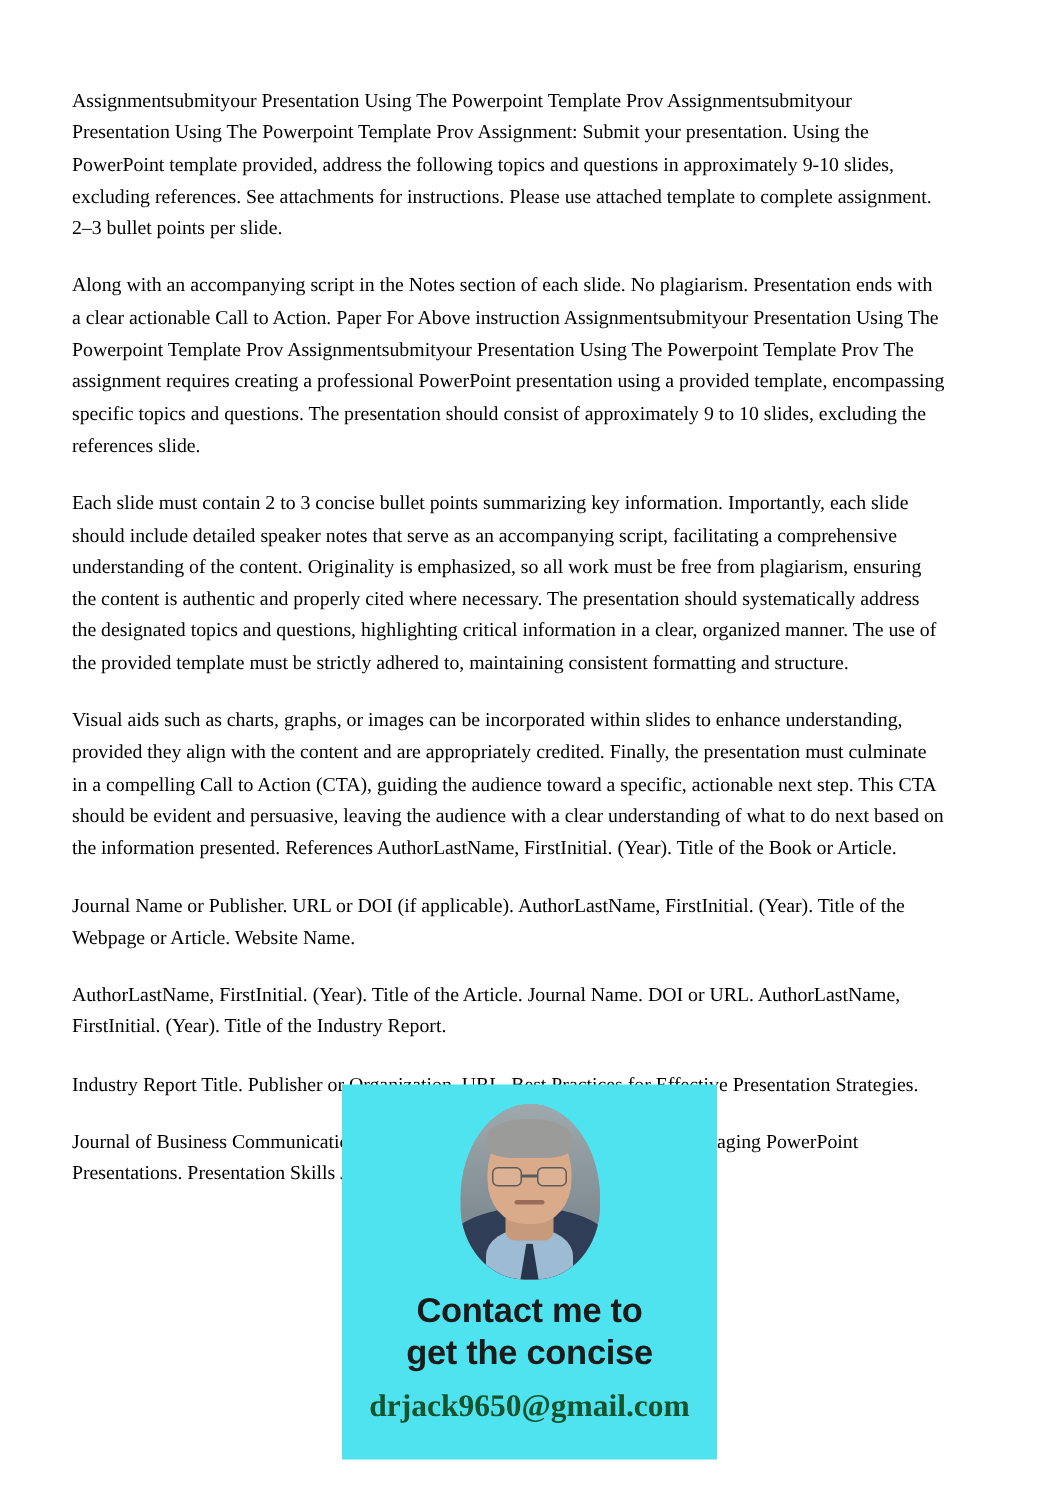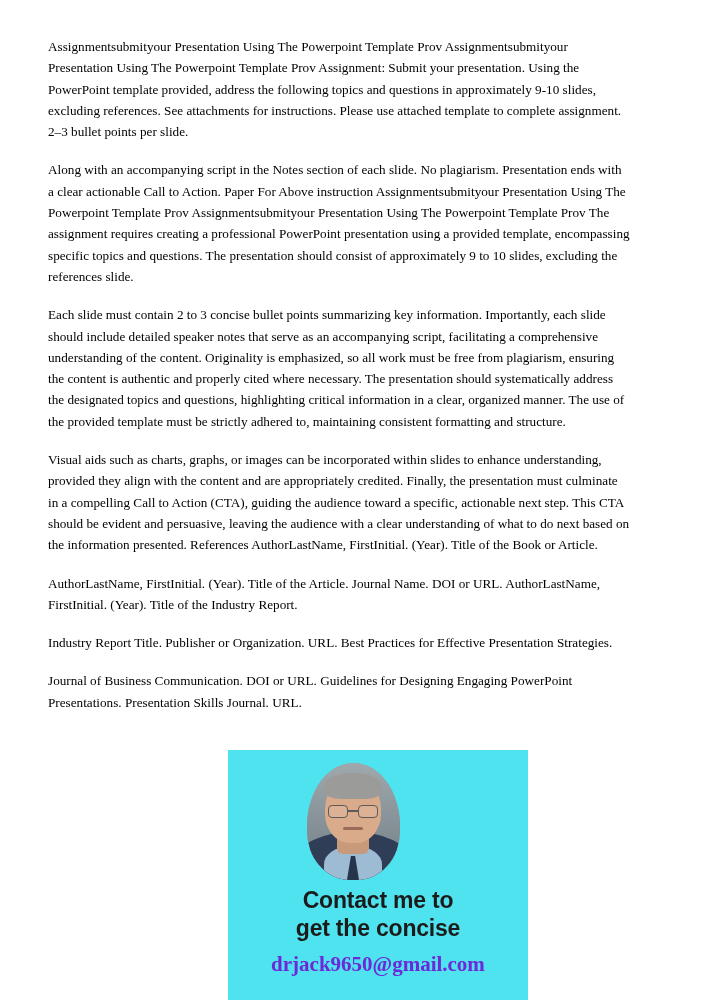--- a/index.html
+++ b/index.html
@@ -13,39 +13,39 @@
     font-family: "Liberation Serif", serif;
     color: #000000;
     position: relative;
     overflow: hidden;
   }
   .page {
     position: relative;
     width: 708px;
     height: 1000px;
     box-sizing: border-box;
-    padding: 36px 78px 0 48px;
+    padding: 56px 78px 0 48px;
   }
   .doc-body {
     font-size: 13.2px;
     line-height: 21.3px;
     text-align: left;
   }
   .para {
     margin: 0 0 17px 0;
   }
   .para:last-child {
     margin-bottom: 0;
   }
   
   .overlay-card {
     position: absolute;
     left: 228px;
-    top: 750px;
-    width: 300px;
+    top: 723px;
+    width: 250px;
     height: 250px;
     background: #4fe3ef;
     z-index: 5;
     font-family: "Liberation Sans", sans-serif;
     text-align: center;
     overflow: hidden;
   }
   .overlay-photo-wrap {
     width: 250px;
     height: 130px;
@@ -175,33 +175,34 @@
     color: #1b1b1b;
     line-height: 28px;
     letter-spacing: -0.2px;
   }
   .overlay-line1 { margin-top: 6px; }
   .overlay-email {
     margin-top: 10px;
     font-family: "Liberation Serif", serif;
     font-size: 21px;
     font-weight: bold;
-    color: #6d28d9;
+    color: #14532d;
   }
 </style>
 </head>
 <body>
 
 <div class="page">
 
   <div class="doc-body">
     <p class="para">Assignmentsubmityour Presentation Using The Powerpoint Template Prov Assignmentsubmityour Presentation Using The Powerpoint Template Prov Assignment: Submit your presentation. Using the PowerPoint template provided, address the following topics and questions in approximately 9-10 slides, excluding references. See attachments for instructions. Please use attached template to complete assignment. 2–3 bullet points per slide.</p>
     <p class="para">Along with an accompanying script in the Notes section of each slide. No plagiarism. Presentation ends with a clear actionable Call to Action. Paper For Above instruction Assignmentsubmityour Presentation Using The Powerpoint Template Prov Assignmentsubmityour Presentation Using The Powerpoint Template Prov The assignment requires creating a professional PowerPoint presentation using a provided template, encompassing specific topics and questions. The presentation should consist of approximately 9 to 10 slides, excluding the references slide.</p>
     <p class="para">Each slide must contain 2 to 3 concise bullet points summarizing key information. Importantly, each slide should include detailed speaker notes that serve as an accompanying script, facilitating a comprehensive understanding of the content. Originality is emphasized, so all work must be free from plagiarism, ensuring the content is authentic and properly cited where necessary. The presentation should systematically address the designated topics and questions, highlighting critical information in a clear, organized manner. The use of the provided template must be strictly adhered to, maintaining consistent formatting and structure.</p>
     <p class="para">Visual aids such as charts, graphs, or images can be incorporated within slides to enhance understanding, provided they align with the content and are appropriately credited. Finally, the presentation must culminate in a compelling Call to Action (CTA), guiding the audience toward a specific, actionable next step. This CTA should be evident and persuasive, leaving the audience with a clear understanding of what to do next based on the information presented. References AuthorLastName, FirstInitial. (Year). Title of the Book or Article.</p>
+    <p class="para">Journal Name or Publisher. URL or DOI (if applicable). AuthorLastName, FirstInitial. (Year). Title of the Webpage or Article. Website Name.</p>
     <p class="para">AuthorLastName, FirstInitial. (Year). Title of the Article. Journal Name. DOI or URL. AuthorLastName, FirstInitial. (Year). Title of the Industry Report.</p>
     <p class="para">Industry Report Title. Publisher or Organization. URL. Best Practices for Effective Presentation Strategies.</p>
     <p class="para">Journal of Business Communication. DOI or URL. Guidelines for Designing Engaging PowerPoint Presentations. Presentation Skills Journal. URL.</p>
   </div>
 
   <div class="overlay-card">
     <div class="overlay-photo-wrap">
       <div class="overlay-photo">
         <div class="ph-bg"></div>
         <div class="ph-shoulders"></div>

